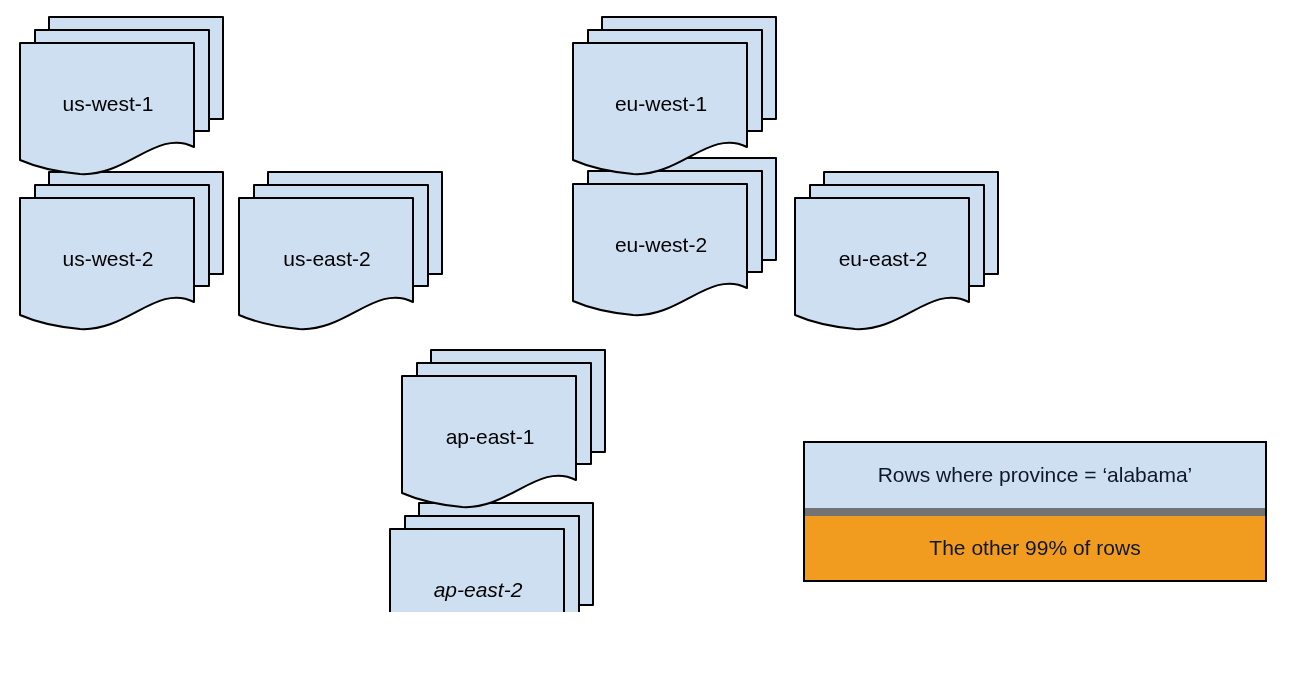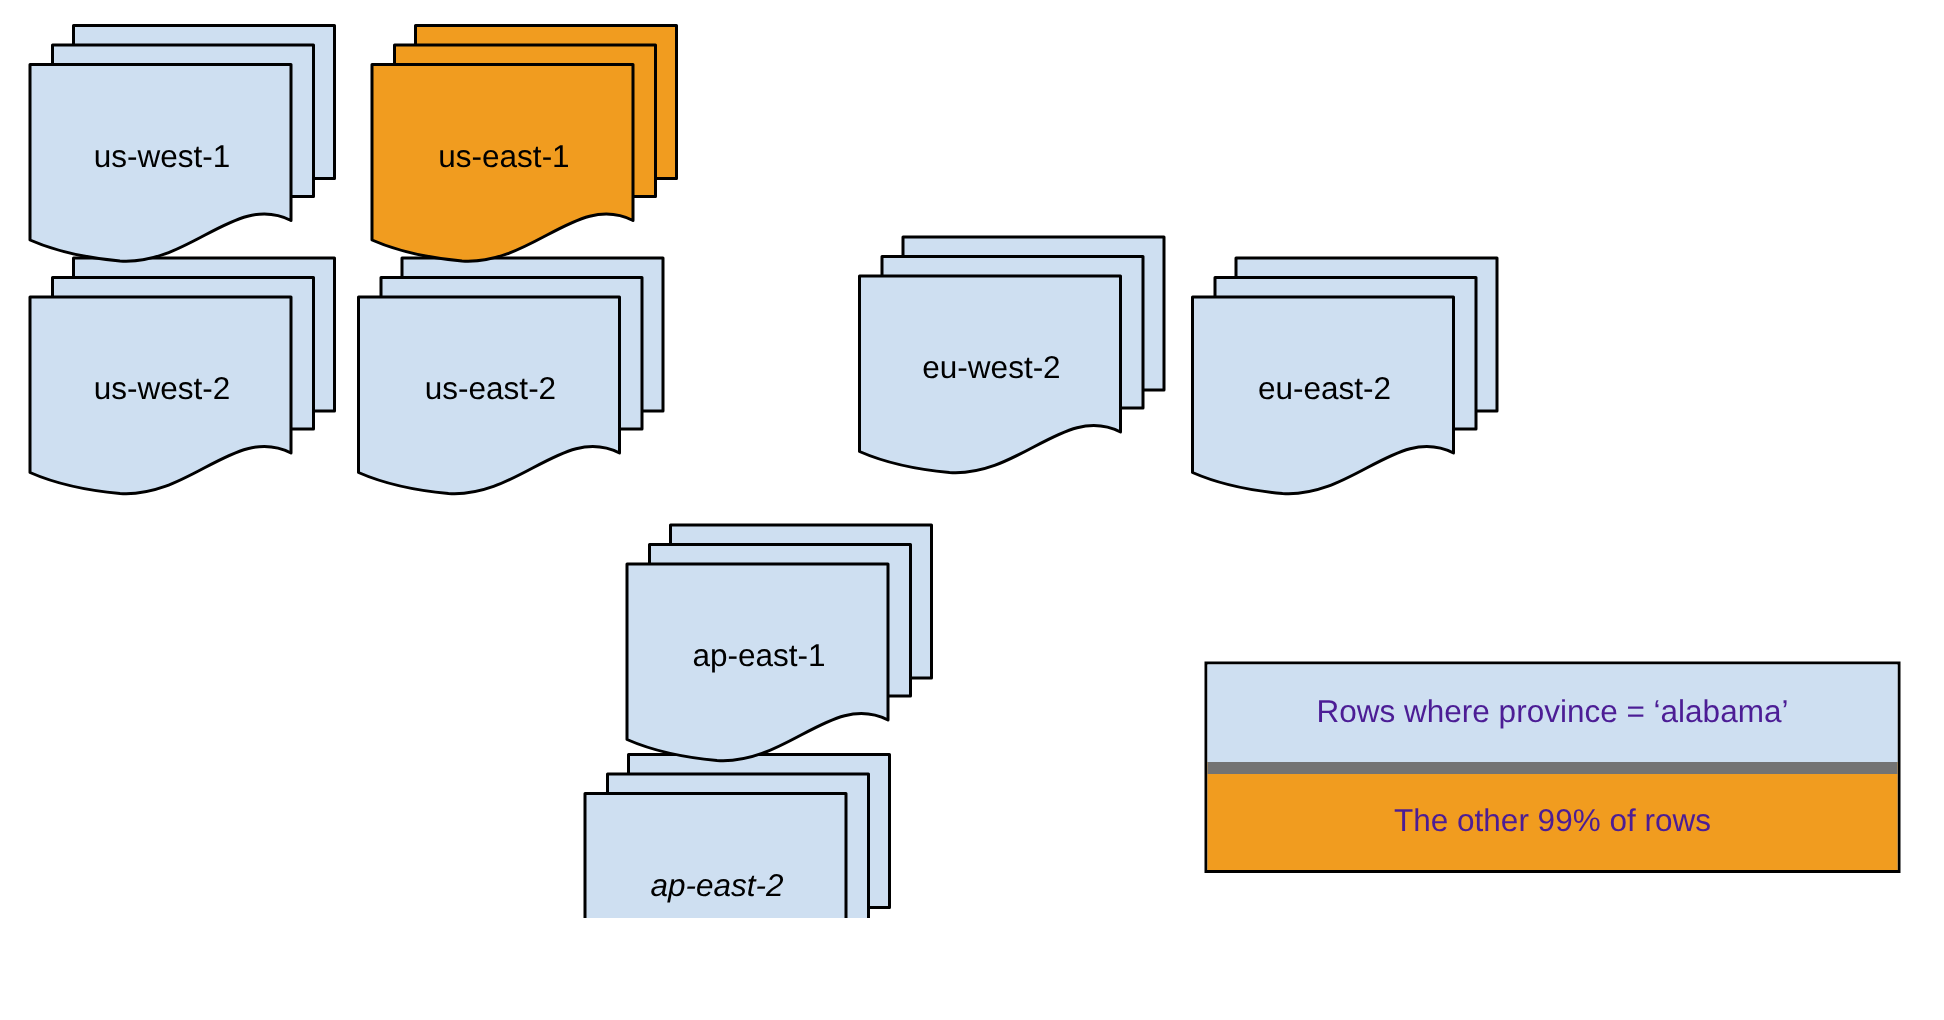--- a/index.html
+++ b/index.html
@@ -38,21 +38,21 @@
     box-sizing: border-box;
     display: flex;
     flex-direction: column;
   }
   .legend-row {
     flex: 1 1 0;
     display: flex;
     align-items: center;
     justify-content: center;
     font-size: 21px;
-    color: #4c1d95;
+    color: #0f172a;
   }
   .legend-row + .legend-row { border-top: 8px solid #737373; }
 </style>
 </head>
 <body>
 
 <div class="canvas">
 
   <svg width="0" height="0" style="position:absolute" aria-hidden="true">
     <defs>
@@ -64,27 +64,27 @@
     </defs>
   </svg>
 
   <div class="stack z4" style="left:18px; top:15px">
     <svg width="208" height="164" viewBox="0 0 208 164">
       <use href="#docstack" fill="#cedff1"></use>
       <text x="90" y="96">us-west-1</text>
     </svg>
   </div>
 
-  <div class="stack z4" style="left:246px; top:15px">
+
+  <div class="stack z4" style="left:571px; top:15px">
     <svg width="208" height="164" viewBox="0 0 208 164">
-      <use href="#docstack" fill="#f19c1f"></use>
-      <text x="90" y="96">us-east-1</text>
+      <use href="#docstack" fill="#cedff1"></use>
+      <text x="90" y="96">eu-west-1</text>
     </svg>
   </div>
-
 
 
   <div class="stack z3" style="left:18px; top:170px">
     <svg width="208" height="164" viewBox="0 0 208 164">
       <use href="#docstack" fill="#cedff1"></use>
       <text x="90" y="96">us-west-2</text>
     </svg>
   </div>
 
   <div class="stack z3" style="left:237px; top:170px">
@@ -101,21 +101,21 @@
     </svg>
   </div>
 
   <div class="stack z3" style="left:793px; top:170px">
     <svg width="208" height="164" viewBox="0 0 208 164">
       <use href="#docstack" fill="#cedff1"></use>
       <text x="90" y="96">eu-east-2</text>
     </svg>
   </div>
 
-  <div class="stack z2" style="left:416px; top:348px">
+  <div class="stack z2" style="left:400px; top:348px">
     <svg width="208" height="164" viewBox="0 0 208 164">
       <use href="#docstack" fill="#cedff1"></use>
       <text x="90" y="96">ap-east-1</text>
     </svg>
   </div>
 
   <div class="stack z1" style="left:388px; top:501px">
     <svg width="208" height="164" viewBox="0 0 208 164">
       <use href="#docstack" fill="#cedff1"></use>
       <text x="90" y="96">ap-east-2</text>

